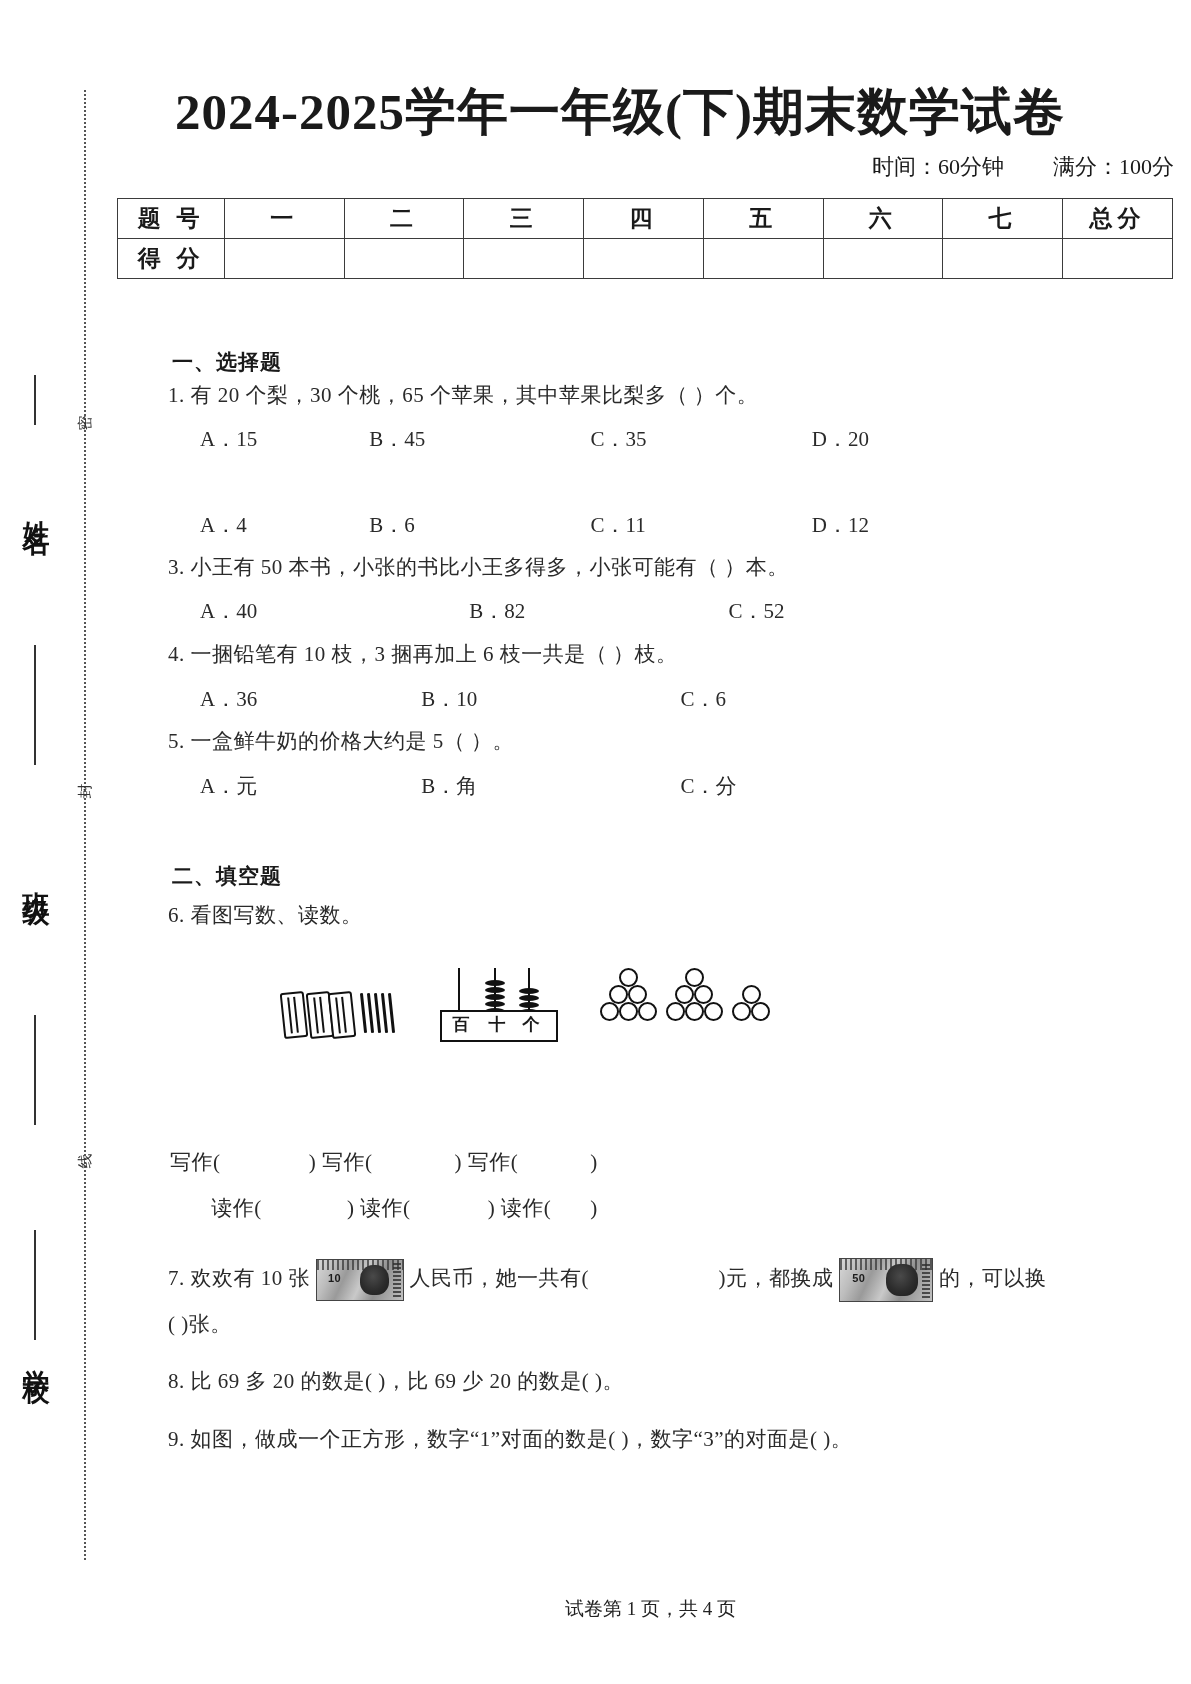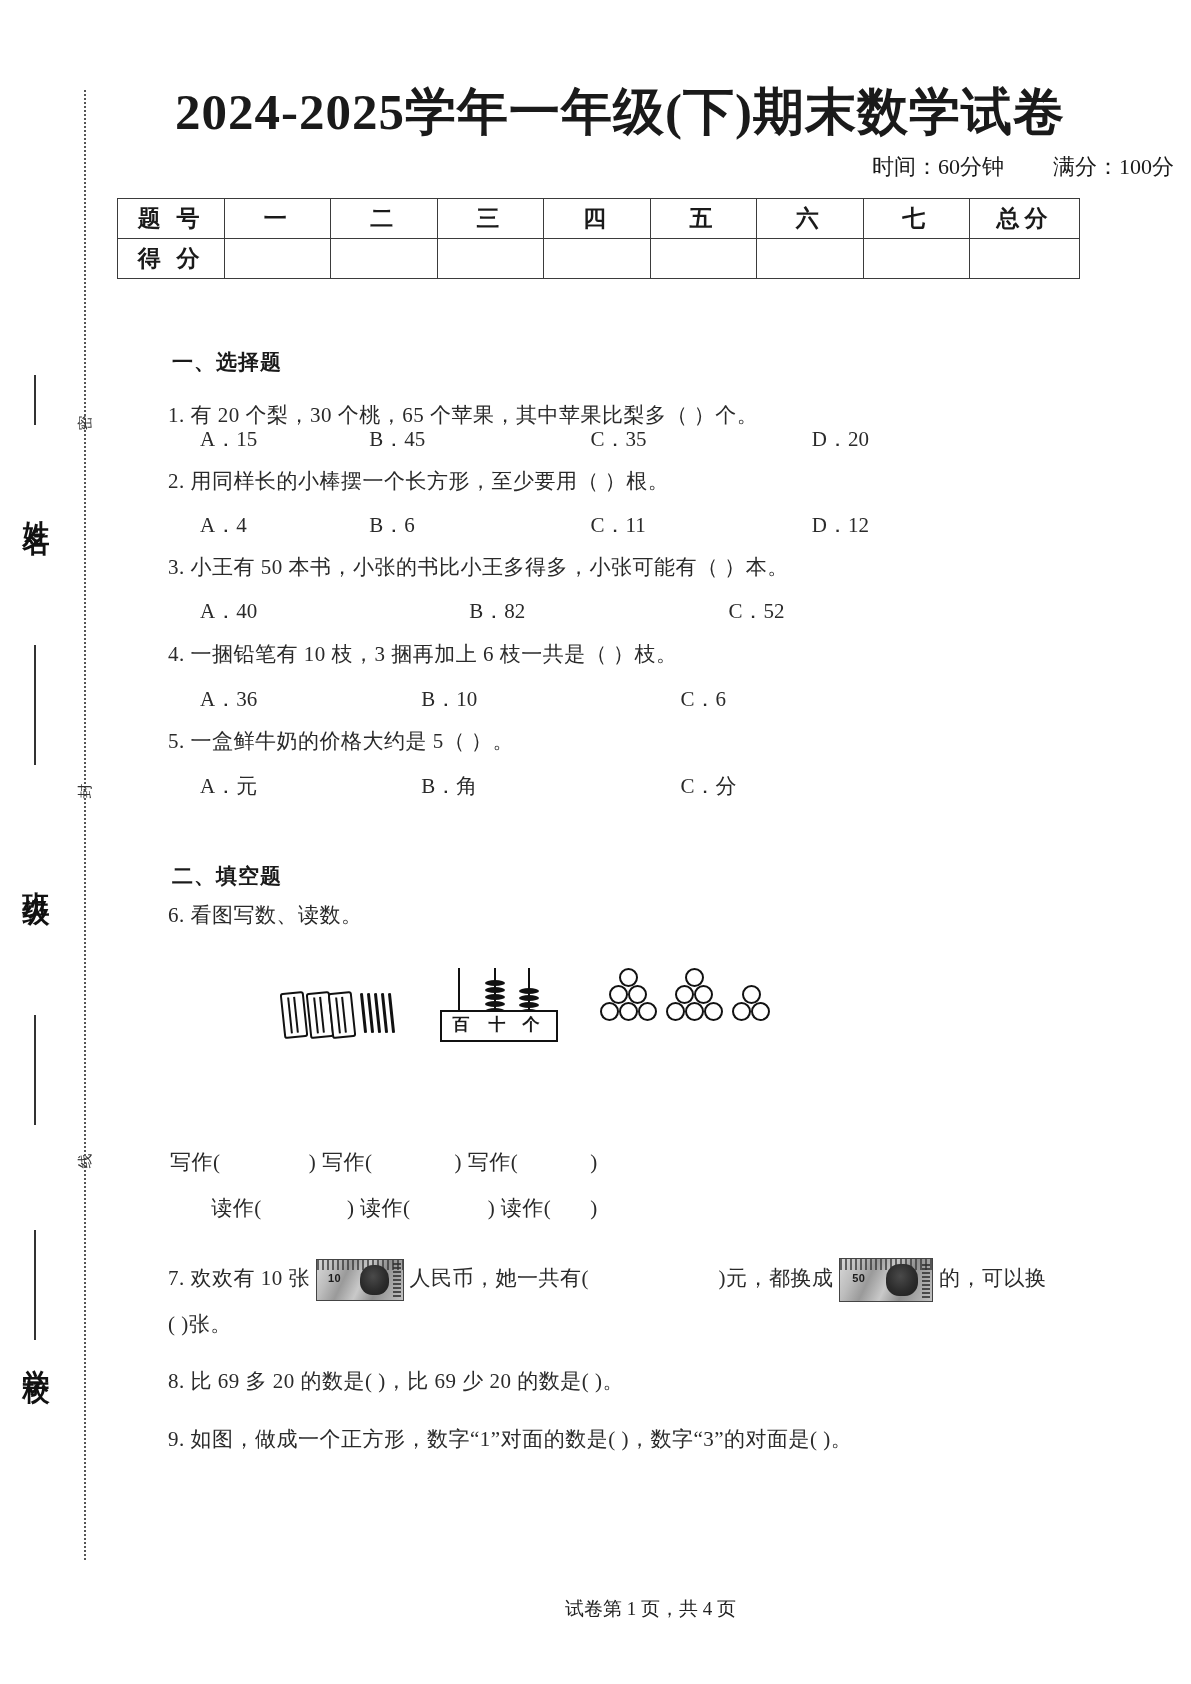--- a/index.html
+++ b/index.html
@@ -88,21 +88,21 @@
     font-size: 22px;
     white-space: nowrap;
   }
   .exam-meta .gap { display: inline-block; width: 38px; }
 
   
   .score-table {
     position: absolute;
     left: 7px;
     top: 198px;
-    width: 963px;
+    width: 1056px;
     border-collapse: collapse;
     table-layout: fixed;
   }
   .score-table td {
     border: 1px solid #3b3b3b;
     height: 37px;
     text-align: center;
     vertical-align: middle;
     font-size: 23px;
     font-weight: 700;
@@ -345,35 +345,31 @@
       <td></td>
       <td></td>
       <td></td>
       <td class="total-col"></td>
     </tr>
   </tbody>
     </table>
 
   <div class="sec-title" style="left:62px; top:348px;">一、选择题</div>
 
-  <div class="q-line" style="left:58px; top:381px;margin-top:20px;">
+  <div class="q-line" style="left:58px; top:381px;">
     <span>1.</span>
     <span>有 20 个梨，30 个桃，65 个苹果，其中苹果比梨多（    ）个。</span>
   </div>
   <div class="opt-row" style="left:90px; top:425px;">
     <span class="opt" style="width:164px;">A．15</span>
     <span class="opt" style="width:216px;">B．45</span>
     <span class="opt" style="width:216px;">C．35</span>
     <span class="opt">D．20</span>
   </div>
 
-  <div class="q-line" style="left:58px; top:467px;">
-    <span>2.</span>
-    <span>用同样长的小棒摆一个长方形，至少要用（     ）根。</span>
-  </div>
   <div class="opt-row" style="left:90px; top:511px;">
     <span class="opt" style="width:164px;">A．4</span>
     <span class="opt" style="width:216px;">B．6</span>
     <span class="opt" style="width:216px;">C．11</span>
     <span class="opt">D．12</span>
   </div>
 
   <div class="q-line" style="left:58px; top:553px;">
     <span>3.</span>
     <span>小王有 50 本书，小张的书比小王多得多，小张可能有（   ）本。</span>

